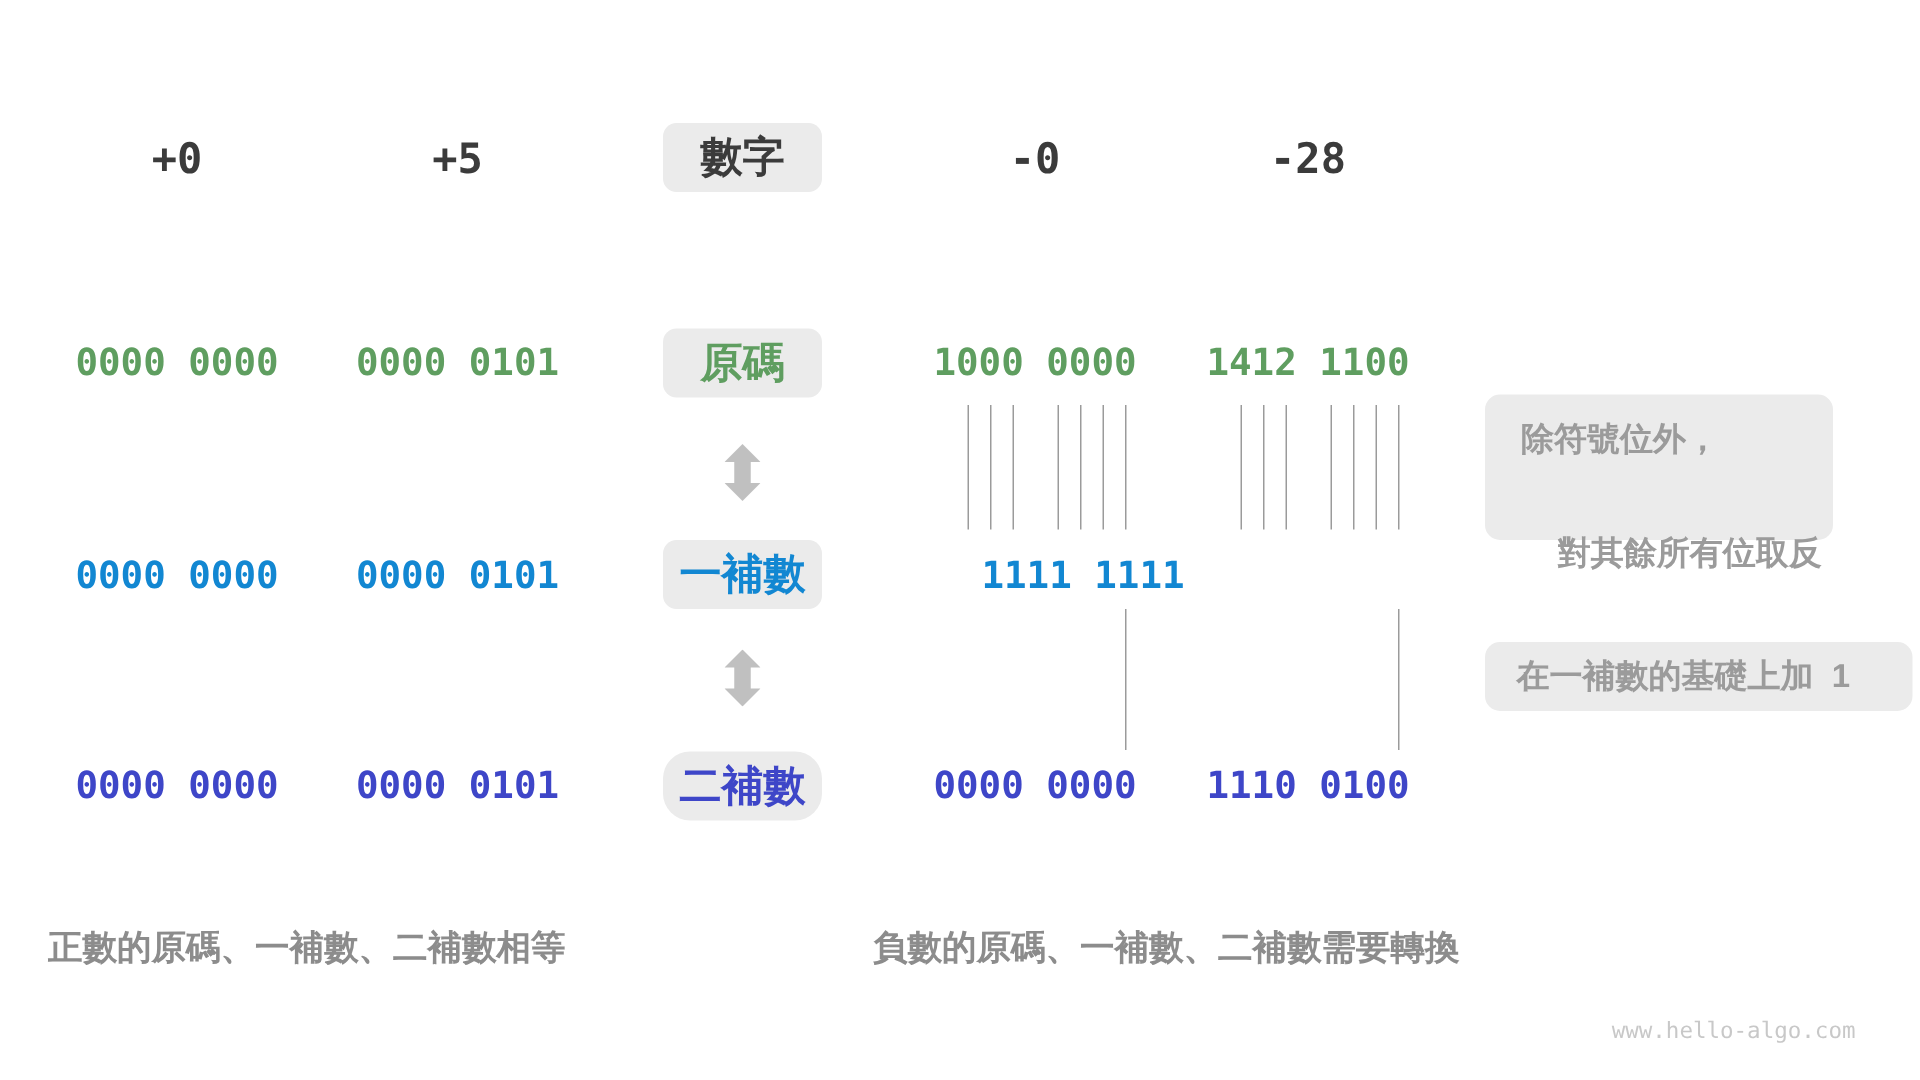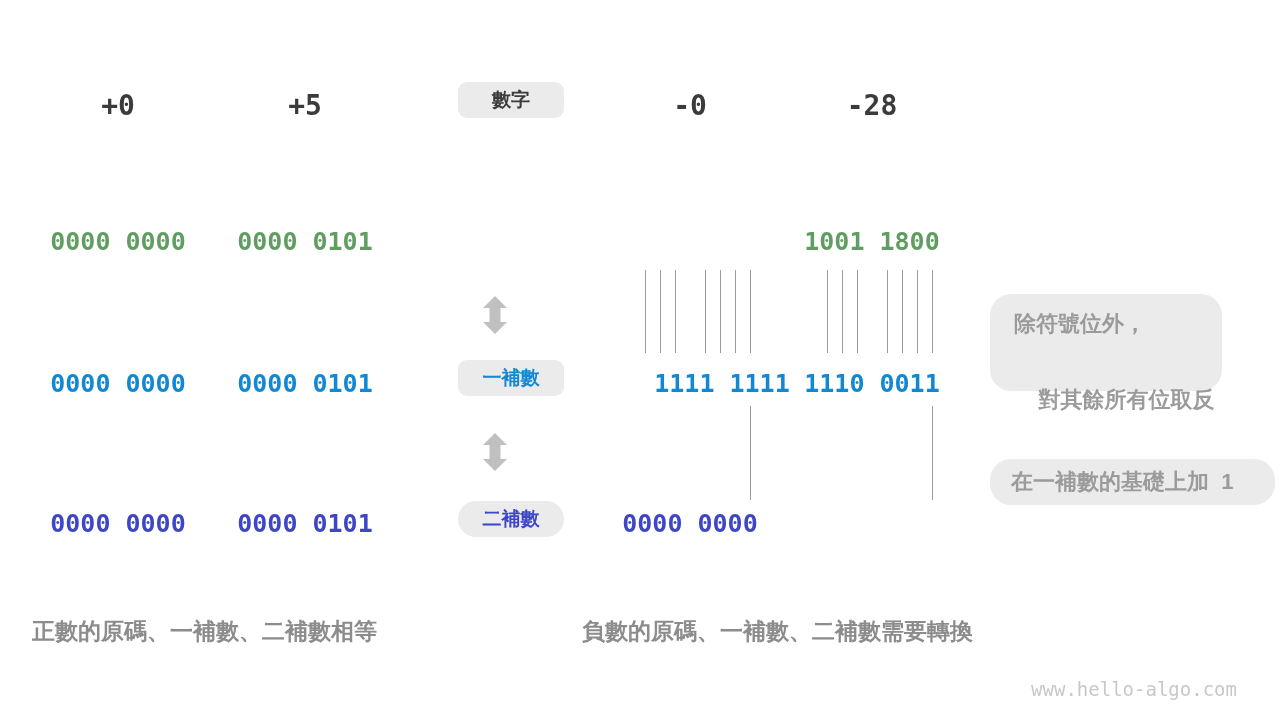--- a/index.html
+++ b/index.html
@@ -25,76 +25,76 @@
     font-family:"DejaVu Sans Mono", monospace;
     font-weight:bold;
     font-size:25px;
     white-space:nowrap;
   }
   .bin.green{color:#5f9e60;}
   .bin.blue{color:#1287d2;}
   .bin.indigo{color:#3e46c8;}
   .badge{
     position:absolute;
-    left:442px;width:106px;height:36px;
+    left:442px;width:106px;height:46px;
     background:#ebebeb;border-radius:9px;
     display:flex;align-items:center;justify-content:center;
-    font-weight:bold;font-size:19px;
+    font-weight:bold;font-size:28px;
     white-space:nowrap;
-    margin-left:16px;
   }
   .badge.dark{color:#3b3b3b;}
   .badge.green{color:#5f9e60;}
   .badge.blue{color:#1287d2;}
   .badge.indigo{color:#3e46c8;}
   .arrow{
     position:absolute;left:483px;width:24px;height:38px;
   }
   .tick{
     position:absolute;
     width:1px;
     background:#9b9b9b;
   }
   .note{
     position:absolute;
-    background:#ebebeb;border-radius:21px;
+    background:#ebebeb;border-radius:10px;
     color:#9b9b9b;font-weight:bold;font-size:22px;
     line-height:38px;
     white-space:pre;
     box-sizing:border-box;
-    margin-top:31px;
   }
   .note.a{left:990px;top:263px;width:232px;height:97px;padding:11px 0 0 24px;}
   .note.b{left:990px;top:428px;width:285px;height:46px;padding:4px 0 0 21px;}
   .caption{
     position:absolute;top:616px;
     color:#8c8c8c;font-weight:bold;font-size:23px;
     white-space:nowrap;
   }
   .watermark{
     position:absolute;top:678px;right:43px;
     font-family:"DejaVu Sans Mono", monospace;
-    font-size:19px;color:#c8c8c8;
+    font-size:15px;color:#c8c8c8;
     white-space:nowrap;
   }
 </style>
 </head>
 <body>
 
 <div class="diagram">
 
   <span class="num" style="left:118px;top:89px;">+0</span>
   <span class="num" style="left:305px;top:89px;">+5</span>
   <span class="num" style="left:690px;top:89px;">-0</span>
   <span class="num" style="left:872px;top:89px;">-28</span>
   <div class="badge dark" style="top:82px;">數字</div>
 
   <span class="bin green" style="left:118px;top:227px;">0000 0000</span>
   <span class="bin green" style="left:305px;top:227px;">0000 0101</span>
-  <span class="bin green" style="left:872px;top:227px;">1001 1800</span>
+  <span class="bin green" style="left:690px;top:227px;">1000 0000</span>
+  <span class="bin green" style="left:872px;top:227px;">1412 1100</span>
+  <div class="badge green" style="top:219px;">原碼</div>
 
   <div class="tick" style="left:645px;top:270px;height:83px;"></div>
   <div class="tick" style="left:660px;top:270px;height:83px;"></div>
   <div class="tick" style="left:675px;top:270px;height:83px;"></div>
   <div class="tick" style="left:705px;top:270px;height:83px;"></div>
   <div class="tick" style="left:720px;top:270px;height:83px;"></div>
   <div class="tick" style="left:735px;top:270px;height:83px;"></div>
   <div class="tick" style="left:750px;top:270px;height:83px;"></div>
   <div class="tick" style="left:827px;top:270px;height:83px;"></div>
   <div class="tick" style="left:842px;top:270px;height:83px;"></div>
@@ -104,33 +104,33 @@
   <div class="tick" style="left:917px;top:270px;height:83px;"></div>
   <div class="tick" style="left:932px;top:270px;height:83px;"></div>
 
   <svg class="arrow" style="top:296px;" viewBox="0 0 24 38">
     <path d="M12 0 L24 12 L17.5 12 L17.5 26 L24 26 L12 38 L0 26 L6.5 26 L6.5 12 L0 12 Z" fill="#c0c0c0"></path>
   </svg>
 
   <span class="bin blue" style="left:118px;top:369px;">0000 0000</span>
   <span class="bin blue" style="left:305px;top:369px;">0000 0101</span>
   <span class="bin blue" style="left:690px;top:369px;margin-left:32px;">1111 1111</span>
-  <span class="bin blue" style="left:872px;top:369px;">1110 0011</span>
   <div class="badge blue" style="top:360px;">一補數</div>
 
   <div class="tick" style="left:750px;top:406px;height:94px;"></div>
   <div class="tick" style="left:932px;top:406px;height:94px;"></div>
 
   <svg class="arrow" style="top:433px;" viewBox="0 0 24 38">
     <path d="M12 0 L24 12 L17.5 12 L17.5 26 L24 26 L12 38 L0 26 L6.5 26 L6.5 12 L0 12 Z" fill="#c0c0c0"></path>
   </svg>
 
   <span class="bin indigo" style="left:118px;top:509px;">0000 0000</span>
   <span class="bin indigo" style="left:305px;top:509px;">0000 0101</span>
   <span class="bin indigo" style="left:690px;top:509px;">0000 0000</span>
+  <span class="bin indigo" style="left:872px;top:509px;">1110 0100</span>
   <div class="badge indigo" style="top:501px;border-radius:18px;">二補數</div>
 
   <div class="note a"><span>除符號位外，</span><br>
     <span>對其餘所有位取反</span></div>
   <div class="note b"><span>在一補數的基礎上加  1</span></div>
 
   <span class="caption" style="left:582px;">負數的原碼、一補數、二補數需要轉換</span>
   <span class="caption" style="left:32px;">正數的原碼、一補數、二補數相等</span>
 
   <span class="watermark">www.hello-algo.com</span>

